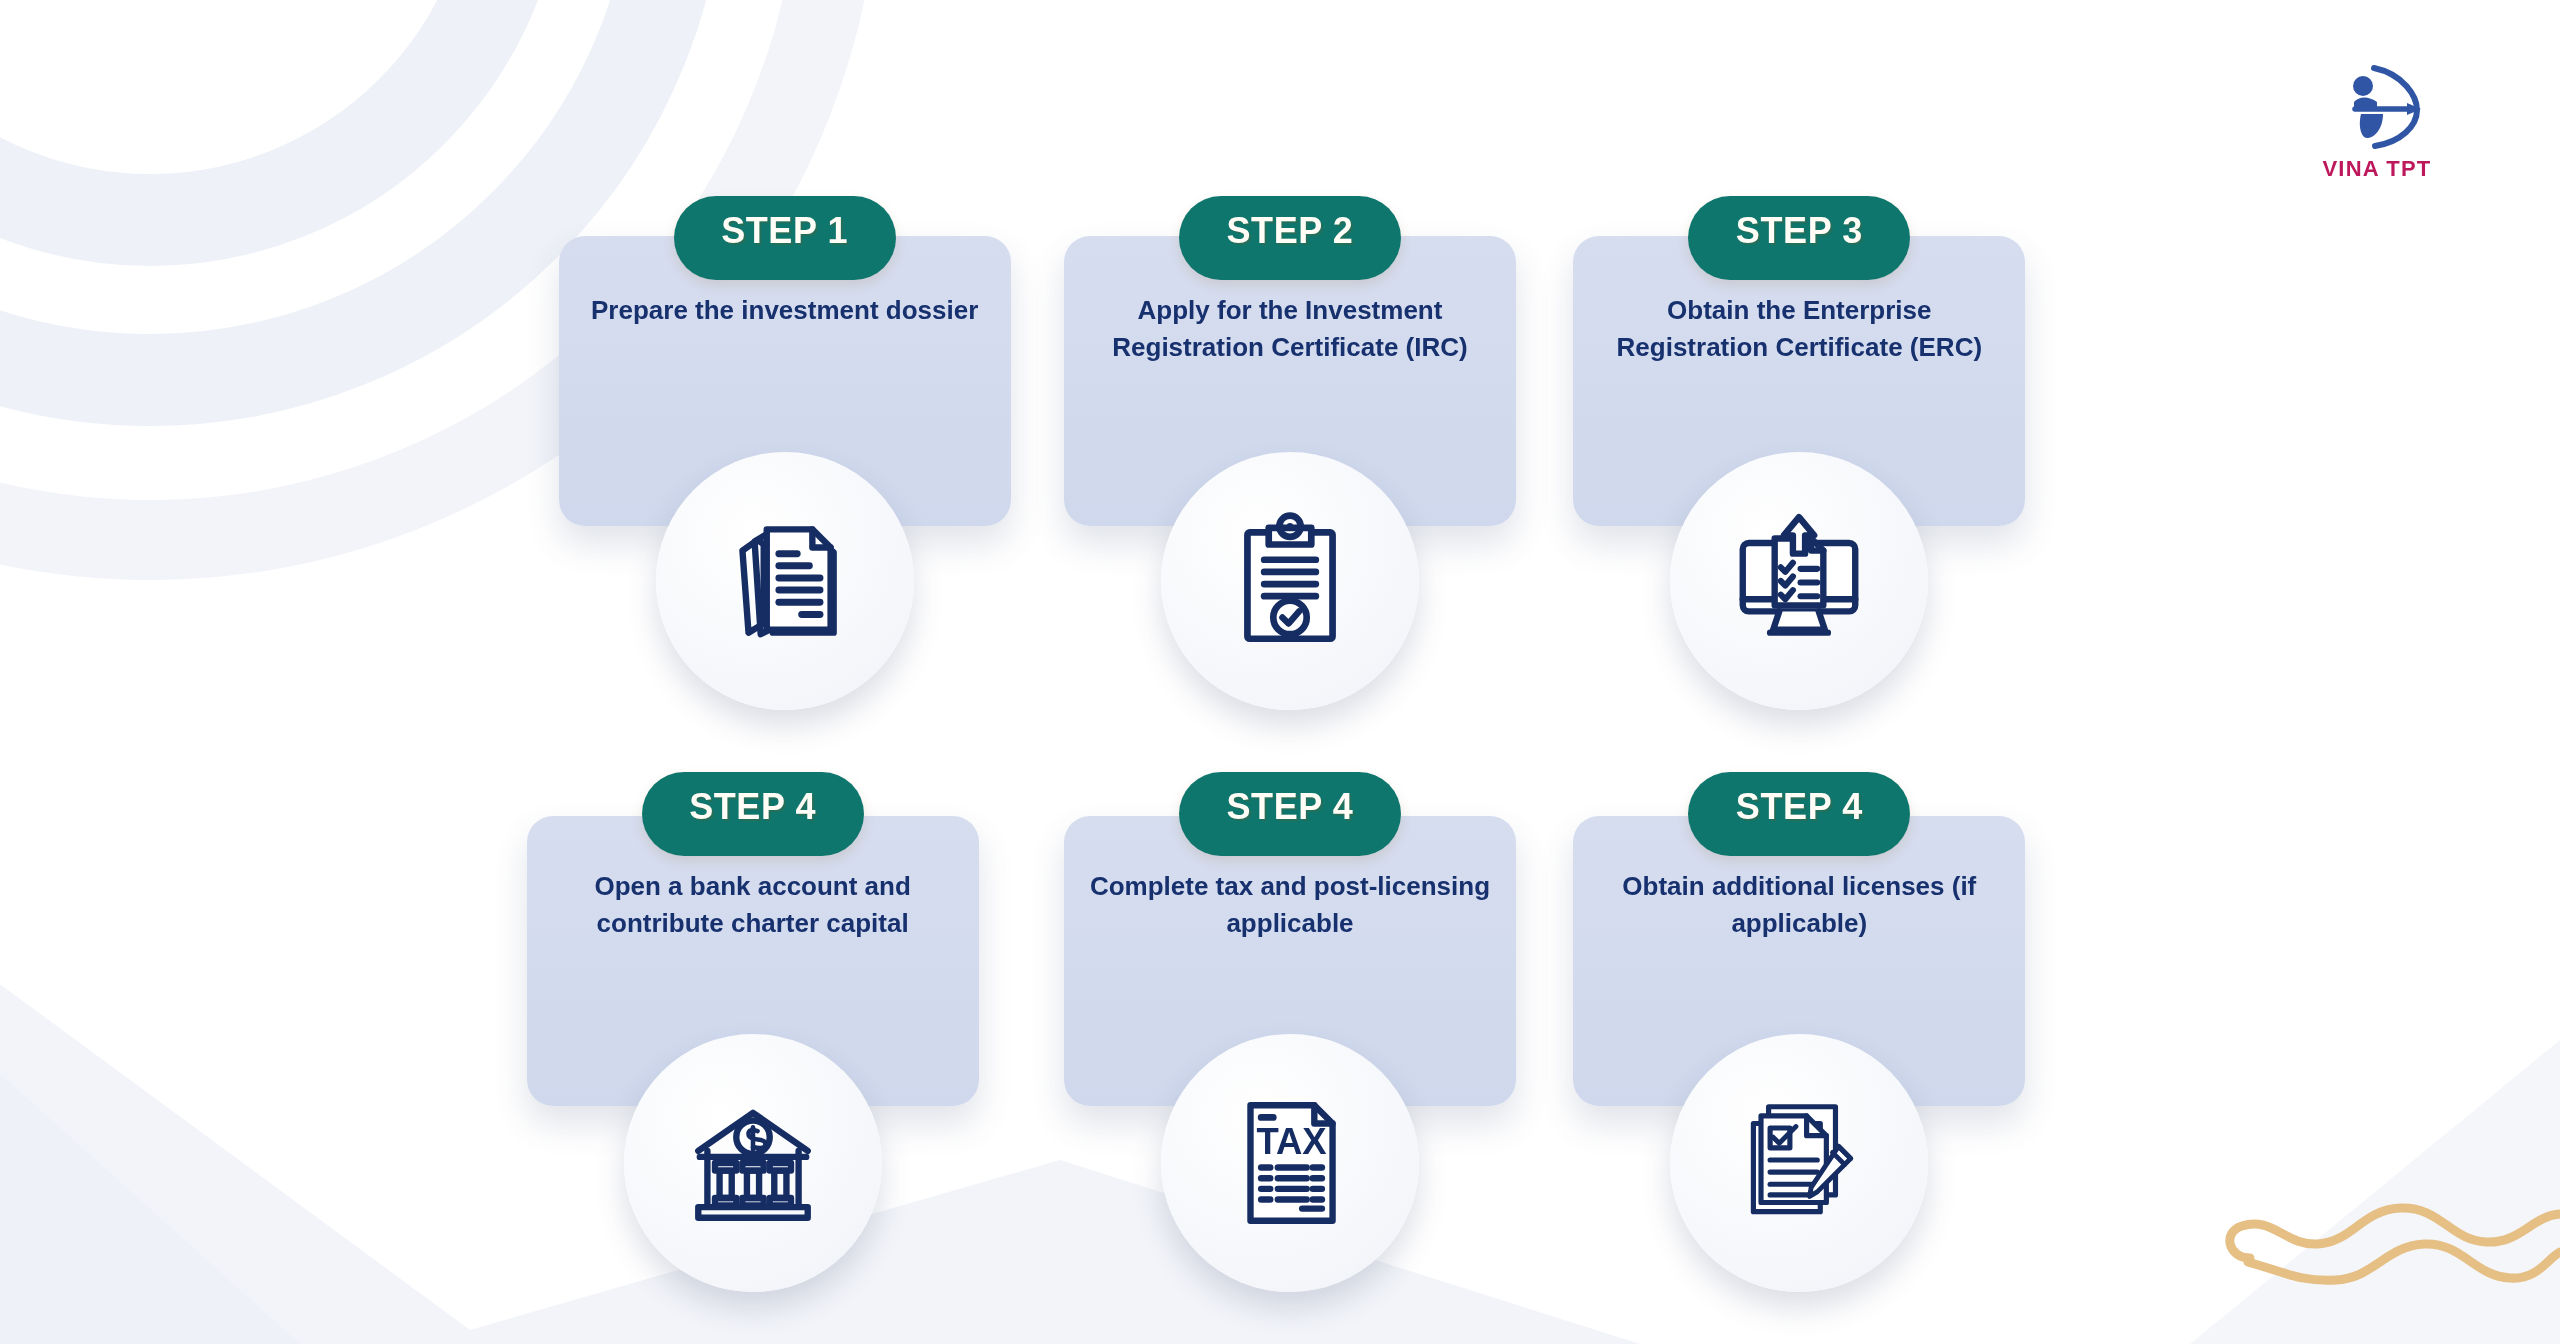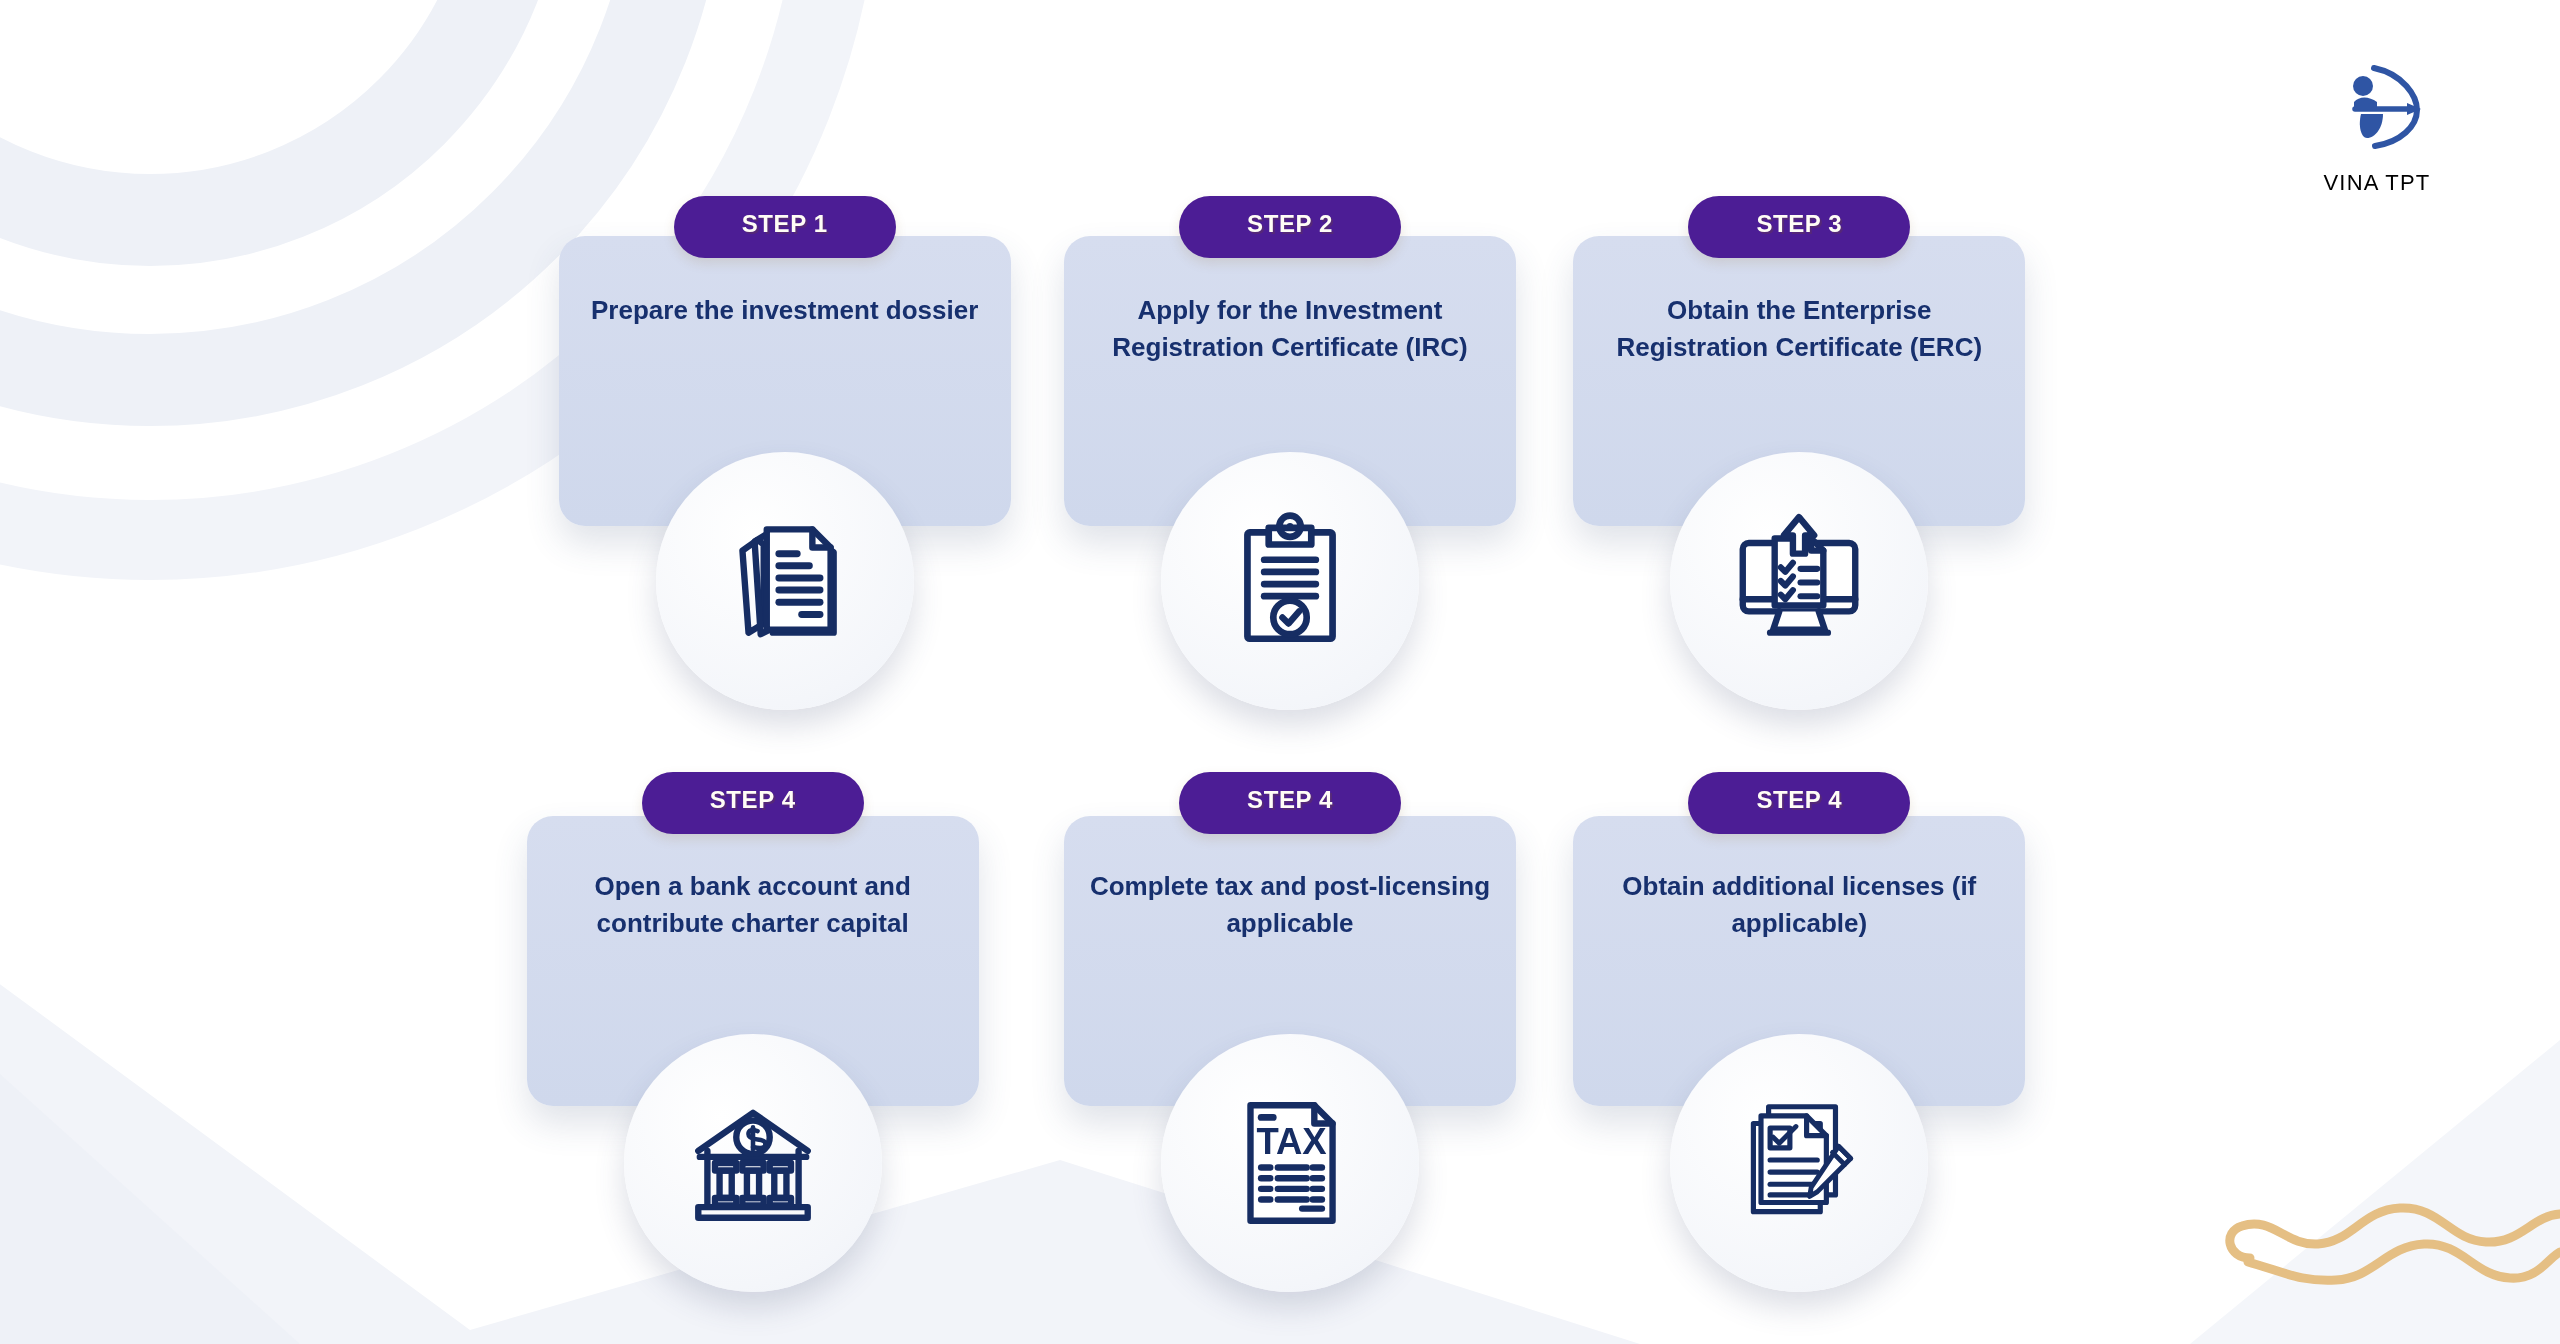--- a/index.html
+++ b/index.html
@@ -29,23 +29,23 @@
     color:#17306e;
     padding-right:180px;
     text-shadow:1px 1px 0 rgba(0,0,0,0.07);
   }
   .brand {
     position:absolute; right:88px; top:62px;
     width:190px; text-align:center;
   }
   .brand-mark { width:100px; height:88px; margin:0 auto; display:block; }
   .brand-name {
-    margin-top:20px;
-    font-size:22px; font-weight:normal; letter-spacing:1.2px;
-    color:#000000;
+    margin-top:6px;
+    font-size:22px; font-weight:bold; letter-spacing:1.2px;
+    color:#be185d;
   }
 
   
   .grid {
     position:absolute;
     top:196px; left:0; width:2560px;
     display:grid;
     grid-template-columns:repeat(3, 1fr);
     grid-template-rows:repeat(2, 576px);
     column-gap:0;
@@ -64,25 +64,25 @@
     box-shadow:0 18px 34px rgba(65,80,120,0.16);
   }
   .card.h-short { height:290px; }
   .card.h-tall  { height:290px; }
 
   .badge {
     position:absolute;
     top:0; left:50%;
     transform:translateX(-50%);
     min-width:222px;
-    padding:14px 40px 20px;
+    padding:14px 40px 28px;
     border-radius:42px;
-    background:#4c1d95;
+    background:#0f766e;
     color:#fffdf6;
-    font-size:24px;
+    font-size:36px;
     font-weight:bold;
     text-align:center;
     letter-spacing:0.6px;
     text-shadow:2px 2px 0 rgba(120,80,20,0.22);
     z-index:3;
     box-shadow:0 5px 12px rgba(140,100,40,0.15);
   }
 
   .card-text {
     position:absolute;

